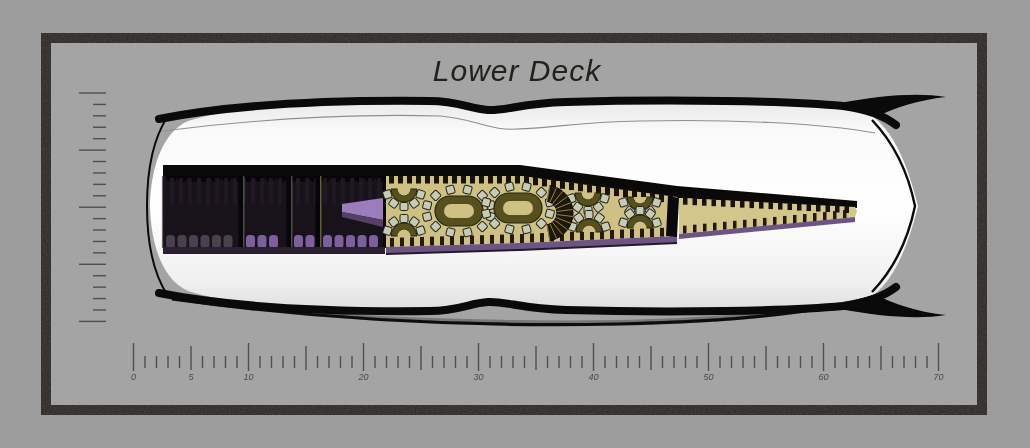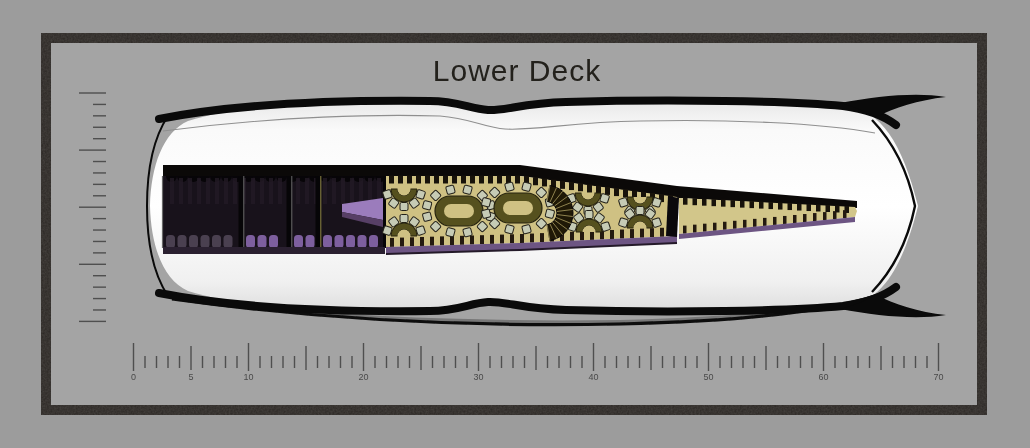--- a/index.html
+++ b/index.html
@@ -1,17 +1,17 @@
 <!DOCTYPE html>
 <html><head>
 <meta charset="utf-8">
 <style>
   html,body{margin:0;padding:0;background:#9c9c9c;}
   .stage{position:relative;width:1030px;height:448px;overflow:hidden;
-         font-family:"Liberation Sans",sans-serif;}
+         font-family:"Liberation Sans",sans-serif;font-style:italic;}
   svg{display:block;}
   text{font-family:"Liberation Sans",sans-serif;}
 </style>
 </head>
 <body>
 
 <div class="stage">
 <svg id="scene" width="1030" height="448" viewBox="0 0 1030 448">
   <defs>
     <linearGradient id="hullGrad" x1="0" y1="0" x2="0" y2="1">

